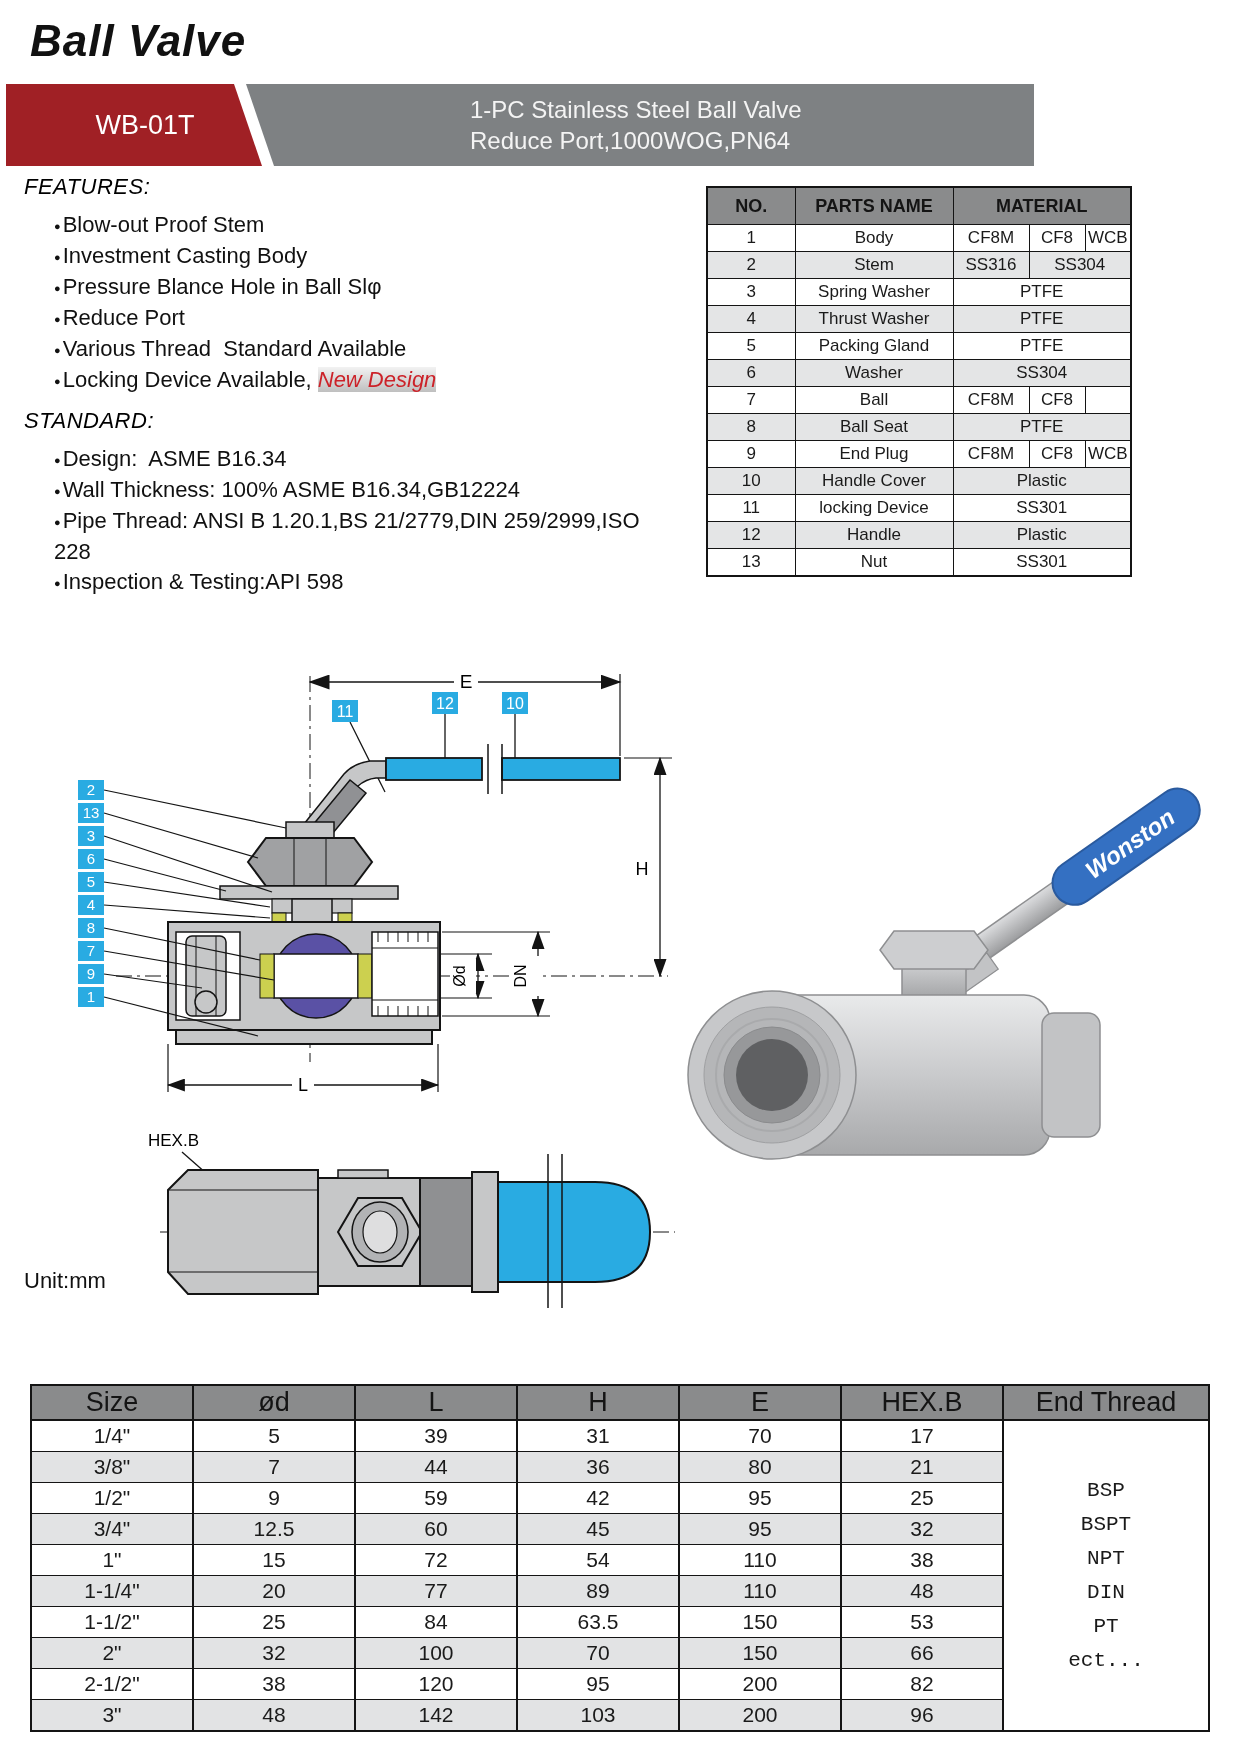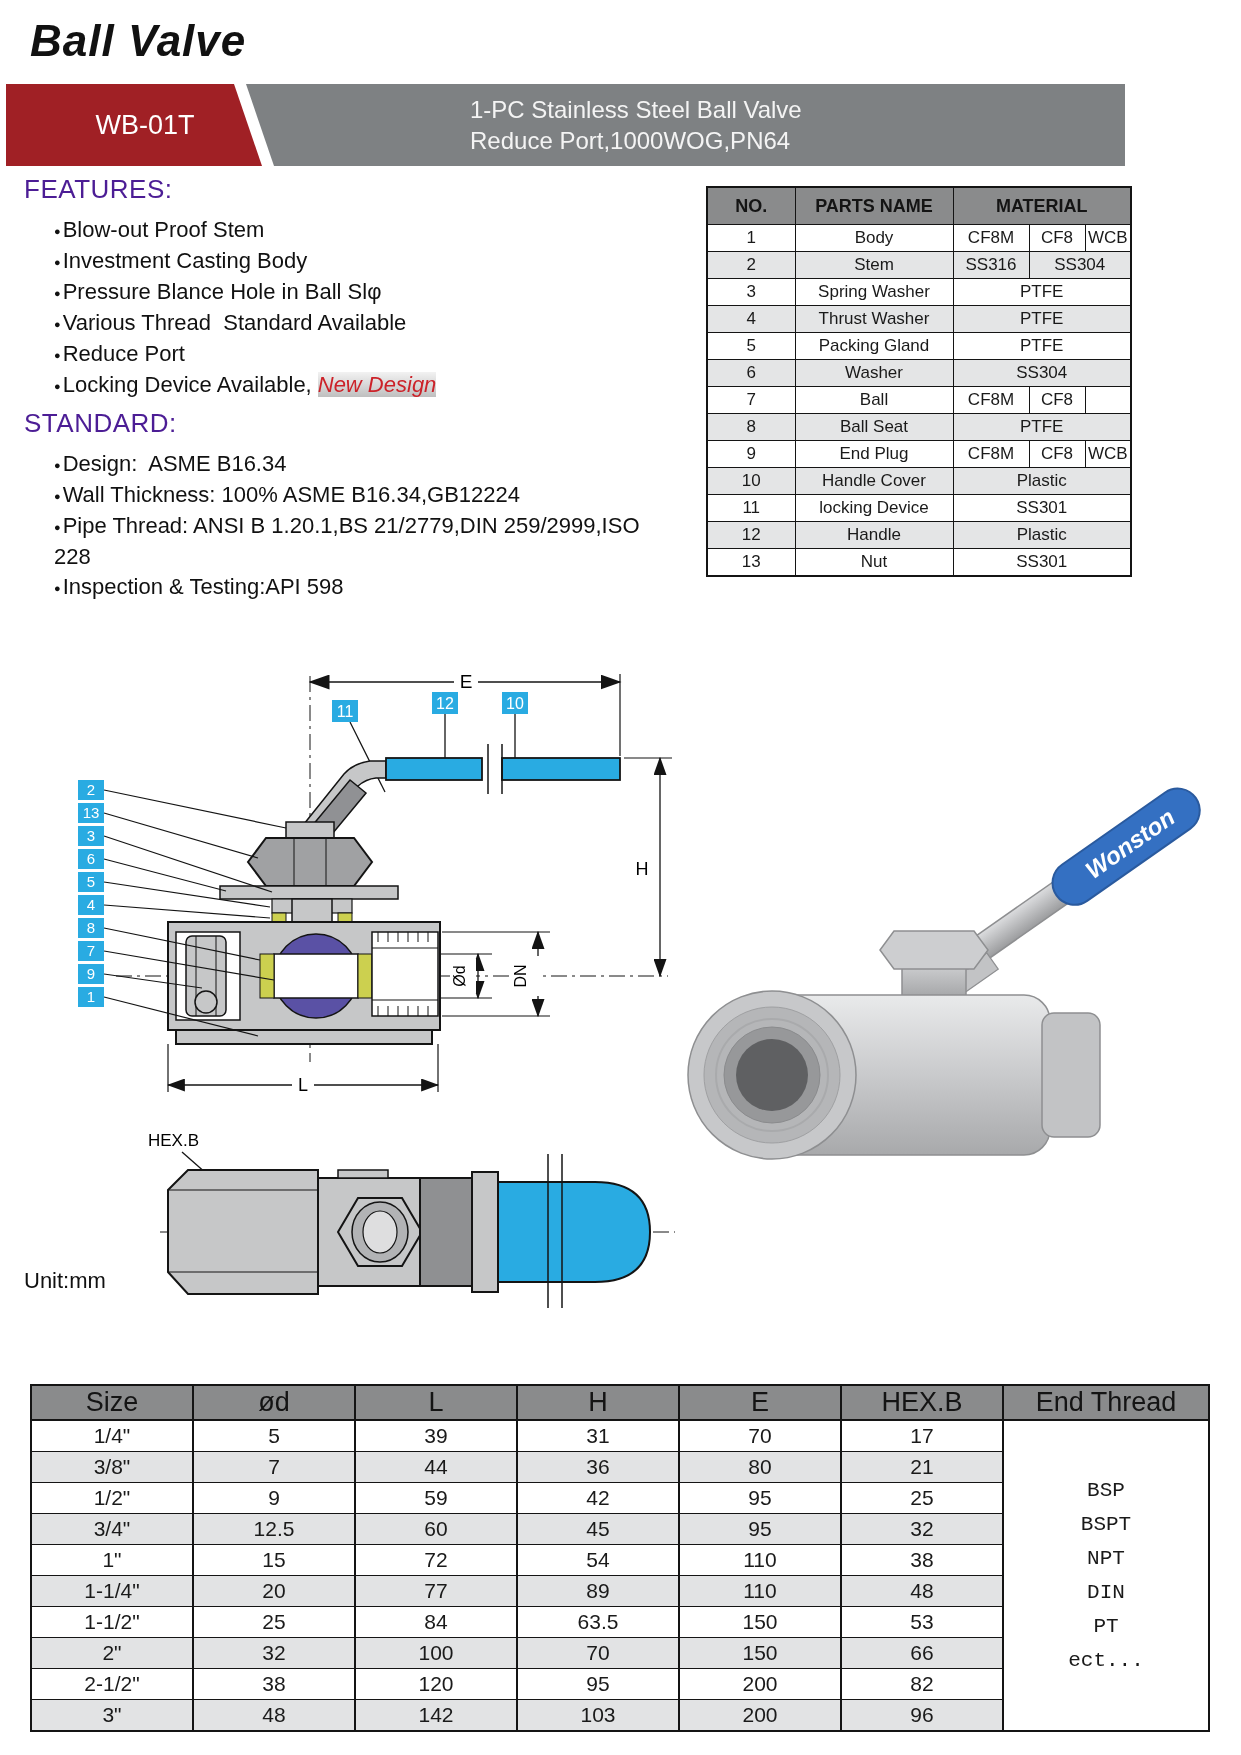--- a/index.html
+++ b/index.html
@@ -1,30 +1,30 @@
 <!DOCTYPE html>
 <html><head>
 <meta charset="utf-8">
 <style>
   html,body{margin:0;padding:0;background:#ffffff;}
   body{width:1241px;height:1755px;position:relative;font-family:"Liberation Sans",sans-serif;color:#1a1a1a;overflow:hidden;}
 
   
   .page-title{position:absolute;left:30px;top:16px;font-size:44px;font-style:italic;font-weight:bold;letter-spacing:1px;color:#111;}
-  .banner{position:absolute;left:0;top:84px;width:1125px;height:82px;}
+  .banner{position:absolute;left:0;top:84px;width:1034px;height:82px;}
   .banner .red{position:absolute;inset:0;background:#a02025;clip-path:polygon(6px 0,234px 0,262px 100%,6px 100%);}
   .banner .gray{position:absolute;inset:0;background:#7e8183;clip-path:polygon(246px 0,100% 0,100% 100%,274px 100%);}
   .banner .model{position:absolute;left:60px;top:26px;width:170px;text-align:center;font-size:27px;color:#ffffff;}
   .banner .sub{position:absolute;left:470px;top:10px;font-size:24px;line-height:31px;color:#f4f4f4;}
 
   
   .txt-block{position:absolute;left:24px;width:630px;}
   .blk-features{top:174px;}
   .blk-standard{top:408px;}
-  .blk-head{font-size:26px;color:#4c1d95;margin-bottom:10px;letter-spacing:.5px;}
+  .blk-head{font-size:22px;font-style:italic;color:#000000;margin-bottom:10px;letter-spacing:.5px;}
   ul.plain{list-style:none;margin:0;padding:0 0 0 30px;}
   ul.plain li{font-size:22px;line-height:30px;white-space:pre-wrap;color:#111;}
   ul.plain li::before{content:"●";font-size:11px;vertical-align:2px;margin-right:2px;}
   .hl{font-style:italic;color:#cc2229;background:linear-gradient(#f2f2f2,#bfbfbf);padding:0 0;margin-left:6px;}
 
   
   table{border-collapse:collapse;}
   .parts-table{position:absolute;left:706px;top:186px;width:424px;table-layout:fixed;border:2.5px solid #141414;padding-left:24px;}
   .parts-table th{background:#8a8b8c;color:#141414;font-size:18px;font-weight:bold;height:34px;border:1.6px solid #141414;}
   .parts-table td{font-size:17px;text-align:center;height:26px;border:1.6px solid #141414;padding:0 2px;overflow:hidden;}
@@ -58,22 +58,22 @@
     <div>Reduce Port,1000WOG,PN64</div>
   </div>
 </div>
 
 <div class="txt-block blk-features">
   <div class="blk-head">FEATURES:</div>
   <ul class="plain">
       <li><span>Blow-out Proof Stem</span></li>
       <li><span>Investment Casting Body</span></li>
       <li><span>Pressure Blance Hole in Ball Slφ</span></li>
+      <li><span>Reduce Port</span></li>
       <li><span>Various Thread  Standard Available</span></li>
-      <li><span>Reduce Port</span></li>
       <li><span>Locking Device Available,</span><span class="hl">New Design</span></li>
     </ul>
 </div>
 
 <div class="txt-block blk-standard">
   <div class="blk-head">STANDARD:</div>
   <ul class="plain">
       <li><span>Design:  ASME B16.34</span></li>
       <li><span>Wall Thickness: 100% ASME B16.34,GB12224</span></li>
       <li><span>Pipe Thread: ANSI B 1.20.1,BS 21/2779,DIN 259/2999,ISO 228</span></li>

